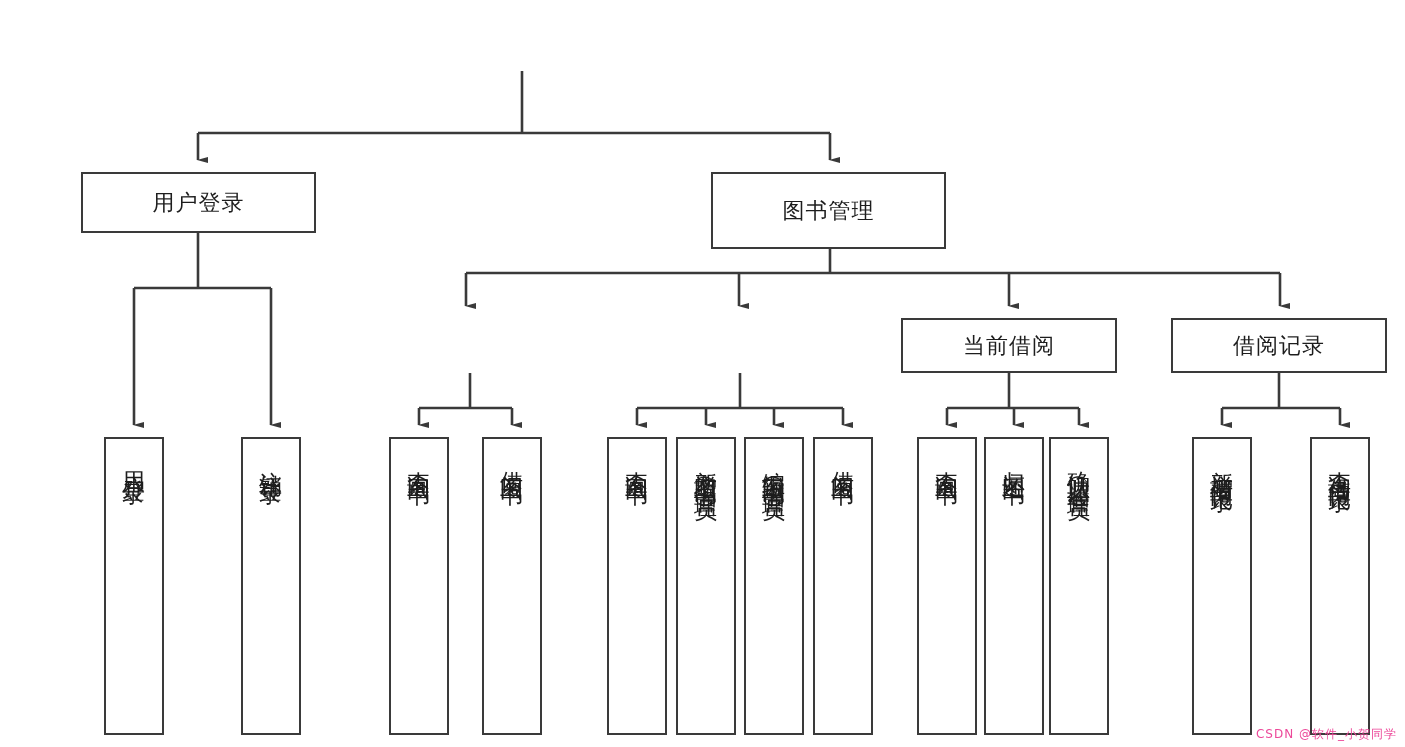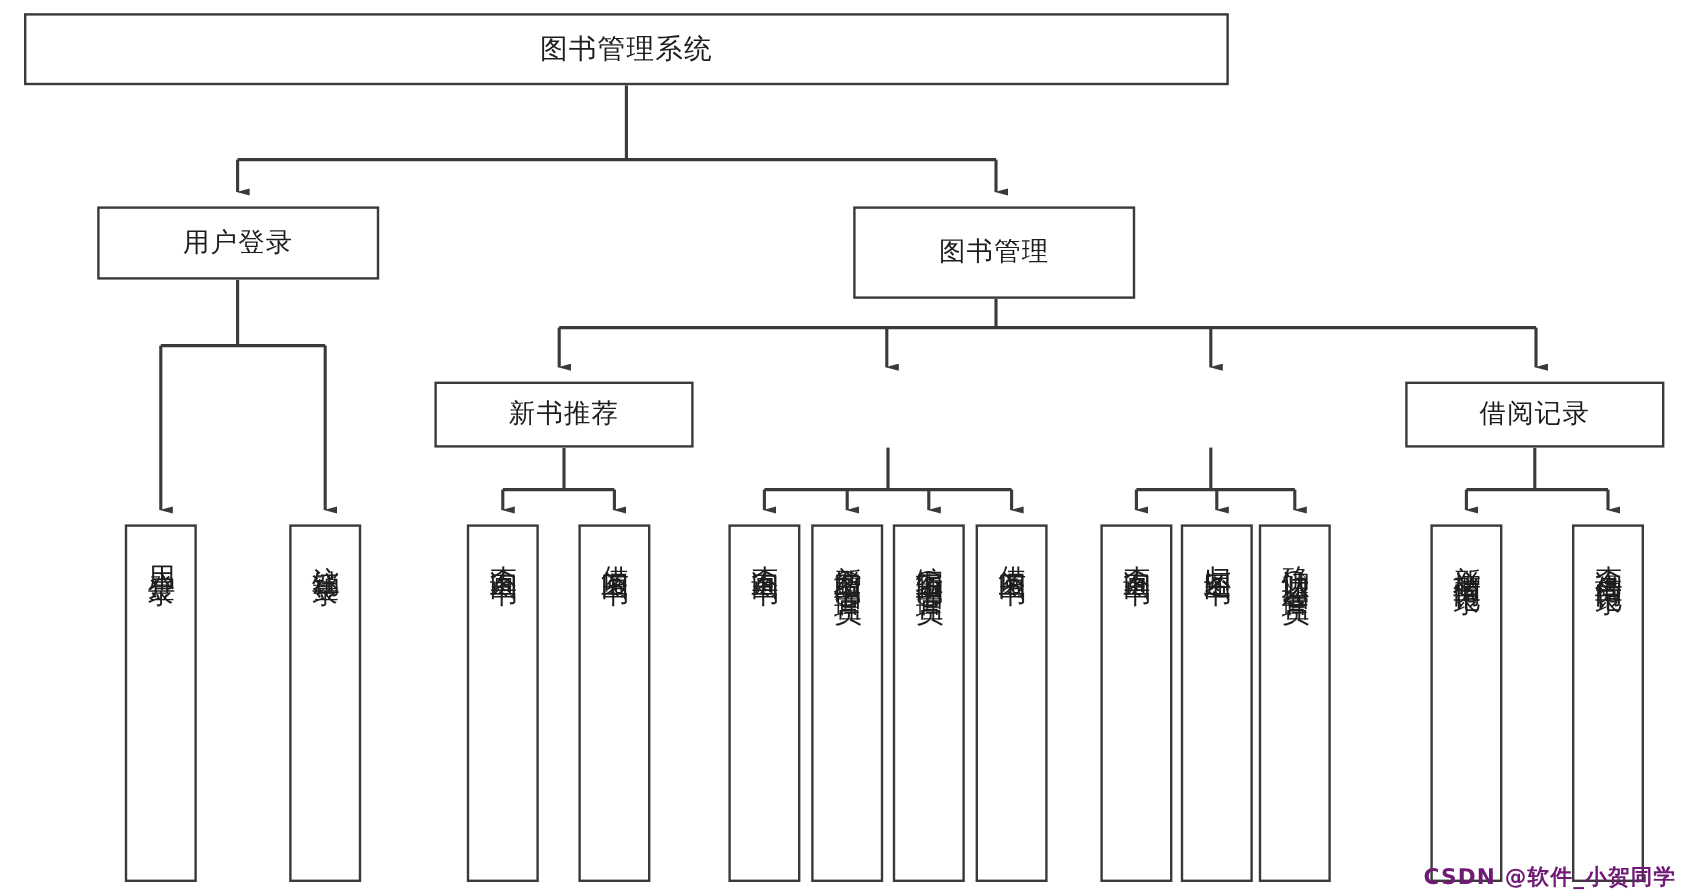--- a/index.html
+++ b/index.html
@@ -40,26 +40,25 @@
     writing-mode:vertical-rl;
     text-orientation:upright;
     font-size:23px;
     letter-spacing:4px;
     line-height:1.05;
     white-space:pre;
   }
   .watermark{
     position:absolute;
     right:8px;bottom:4px;
-    font-size:18px;
-    color:#701a75;
+    font-size:12px;
+    color:#ec4899;
     letter-spacing:1px;
     white-space:nowrap;
     pointer-events:none;
-    font-weight:bold;
   }
 </style>
 </head>
 <body>
 
 <div id="canvas">
 
   <svg class="wires" viewBox="0 0 1405 747">
     <defs>
       <marker id="arw" markerWidth="10" markerHeight="12" refX="3" refY="10" orient="auto" markerUnits="userSpaceOnUse">
@@ -103,33 +102,30 @@
       <path d="M1014,408 L1014,425" marker-end="url(#arw)"></path>
       <path d="M1079,408 L1079,425" marker-end="url(#arw)"></path>
 
       <path d="M1279,373 L1279,408"></path>
       <path d="M1222,408 L1340,408"></path>
       <path d="M1222,408 L1222,425" marker-end="url(#arw)"></path>
       <path d="M1340,408 L1340,425" marker-end="url(#arw)"></path>
     </g>
   </svg>
 
-  <div class="node root" style="left:20px;top:11px;width:1004px;height:60px;">
-    <span class="label">图书管理系统</span>
-  </div>
 
   <div class="node" style="left:81px;top:172px;width:235px;height:61px;">
     <span class="label">用户登录</span>
   </div>
   <div class="node" style="left:711px;top:172px;width:235px;height:77px;">
     <span class="label">图书管理</span>
   </div>
 
-  <div class="node" style="left:362px;top:318px;width:216px;height:55px;">
-    <span class="label">新书推荐</span>
+  <div class="node" style="left:901px;top:318px;width:216px;height:55px;">
+    <span class="label">当前借阅</span>
   </div>
   <div class="node" style="left:1171px;top:318px;width:216px;height:55px;">
     <span class="label">借阅记录</span>
   </div>
 
   <div class="node leaf" style="left:104px;top:437px;width:60px;height:298px;">
     <span class="label">用户登录</span>
   </div>
   <div class="node leaf" style="left:241px;top:437px;width:60px;height:298px;">
     <span class="label">注销登录</span>

